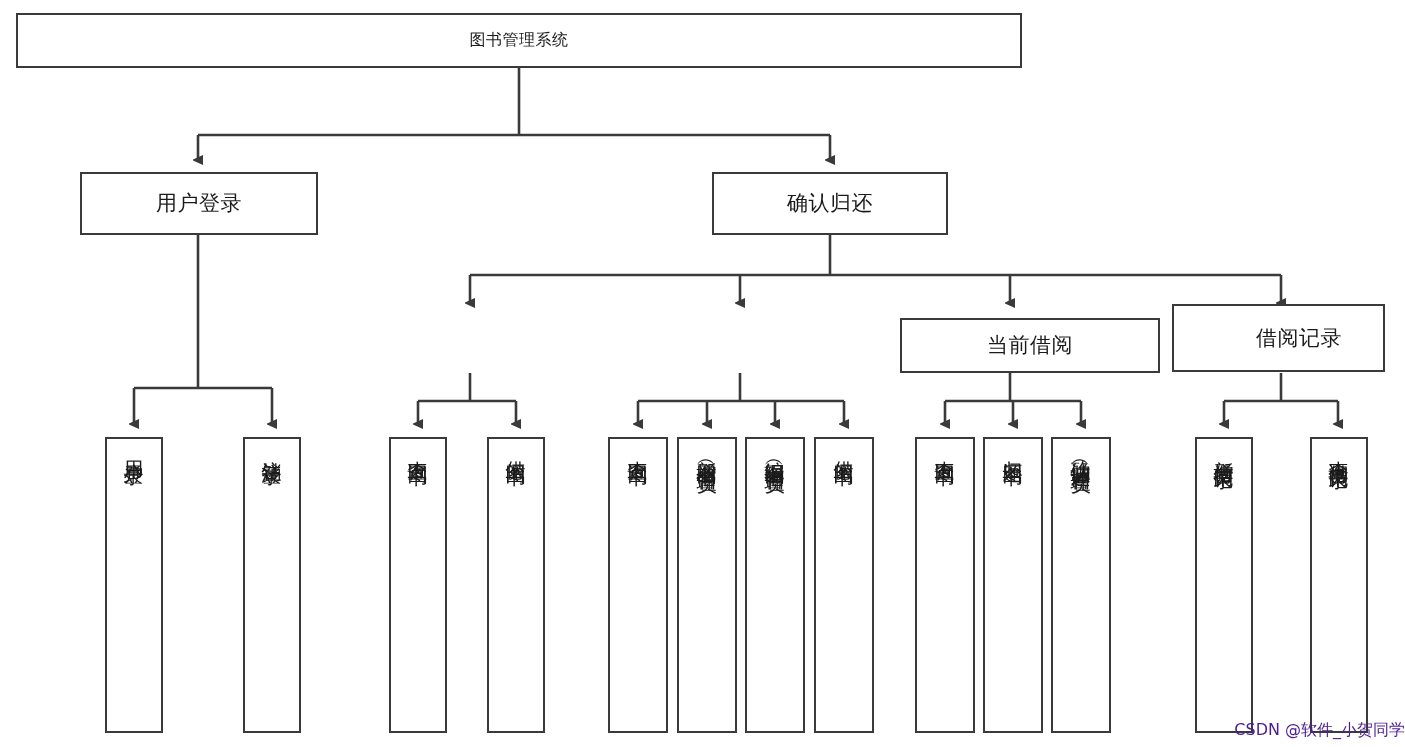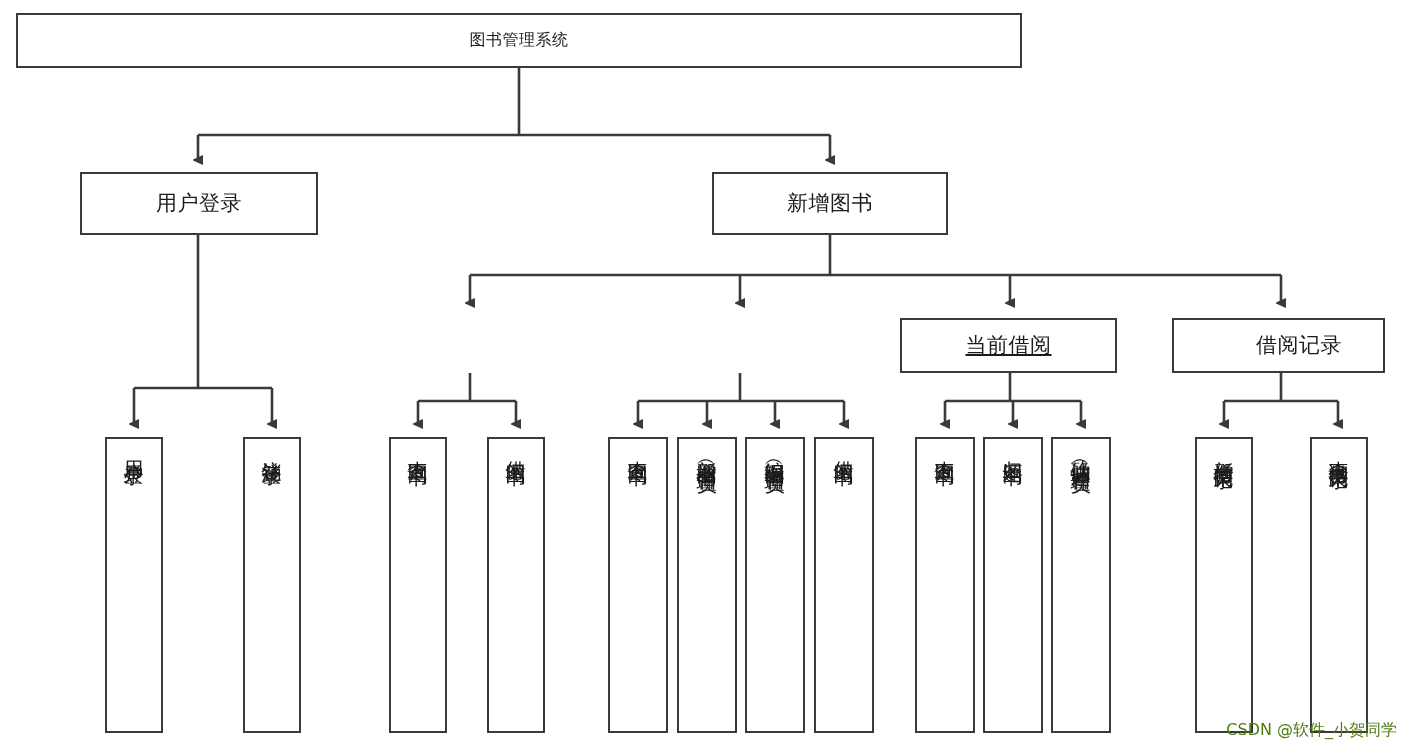--- a/index.html
+++ b/index.html
@@ -56,24 +56,24 @@
   }
   .node.vert .node-label {
     writing-mode: vertical-rl;
     text-orientation: upright;
     font-size: 20px;
     letter-spacing: 2px;
     line-height: 1;
   }
   .watermark {
     position: absolute;
-    right: 8px;
+    right: 0;
     bottom: 6px;
     font-size: 16px;
-    color: #4d7c0f;
+    color: #4c1d95;
     z-index: 5;
     white-space: nowrap;
     font-family: "DejaVu Sans", "Liberation Sans", sans-serif;
   }
 </style>
 </head>
 <body>
 
 <div id="canvas">
 
@@ -129,30 +129,30 @@
 
   <div class="node horiz root" style="left:16px; top:13px; width:1006px; height:55px;">
     <span class="node-label">图书管理系统</span>
   </div>
 
   <div class="node horiz" style="left:80px; top:172px; width:238px; height:63px;">
     <span class="node-label">用户登录</span>
   </div>
 
   <div class="node horiz" style="left:712px; top:172px; width:236px; height:63px;">
-    <span class="node-label">新增图书</span>
-  </div>
-
-
-
-  <div class="node horiz" style="left:900px; top:318px; width:217px; height:55px;text-decoration:underline;">
+    <span class="node-label">确认归还</span>
+  </div>
+
+
+
+  <div class="node horiz" style="left:900px; top:318px; width:260px; height:55px;">
     <span class="node-label">当前借阅</span>
   </div>
 
-  <div class="node horiz" style="left:1172px; top:318px; width:213px; height:55px;padding-left:41px;">
+  <div class="node horiz" style="left:1172px; top:304px; width:213px; height:68px;padding-left:41px;">
     <span class="node-label">借阅记录</span>
   </div>
 
   <div class="node vert" style="left:105px; top:437px; width:58px; height:296px;">
     <span class="node-label">用户登录</span>
   </div>
 
   <div class="node vert" style="left:243px; top:437px; width:58px; height:296px;">
     <span class="node-label">注销登录</span>
   </div>

